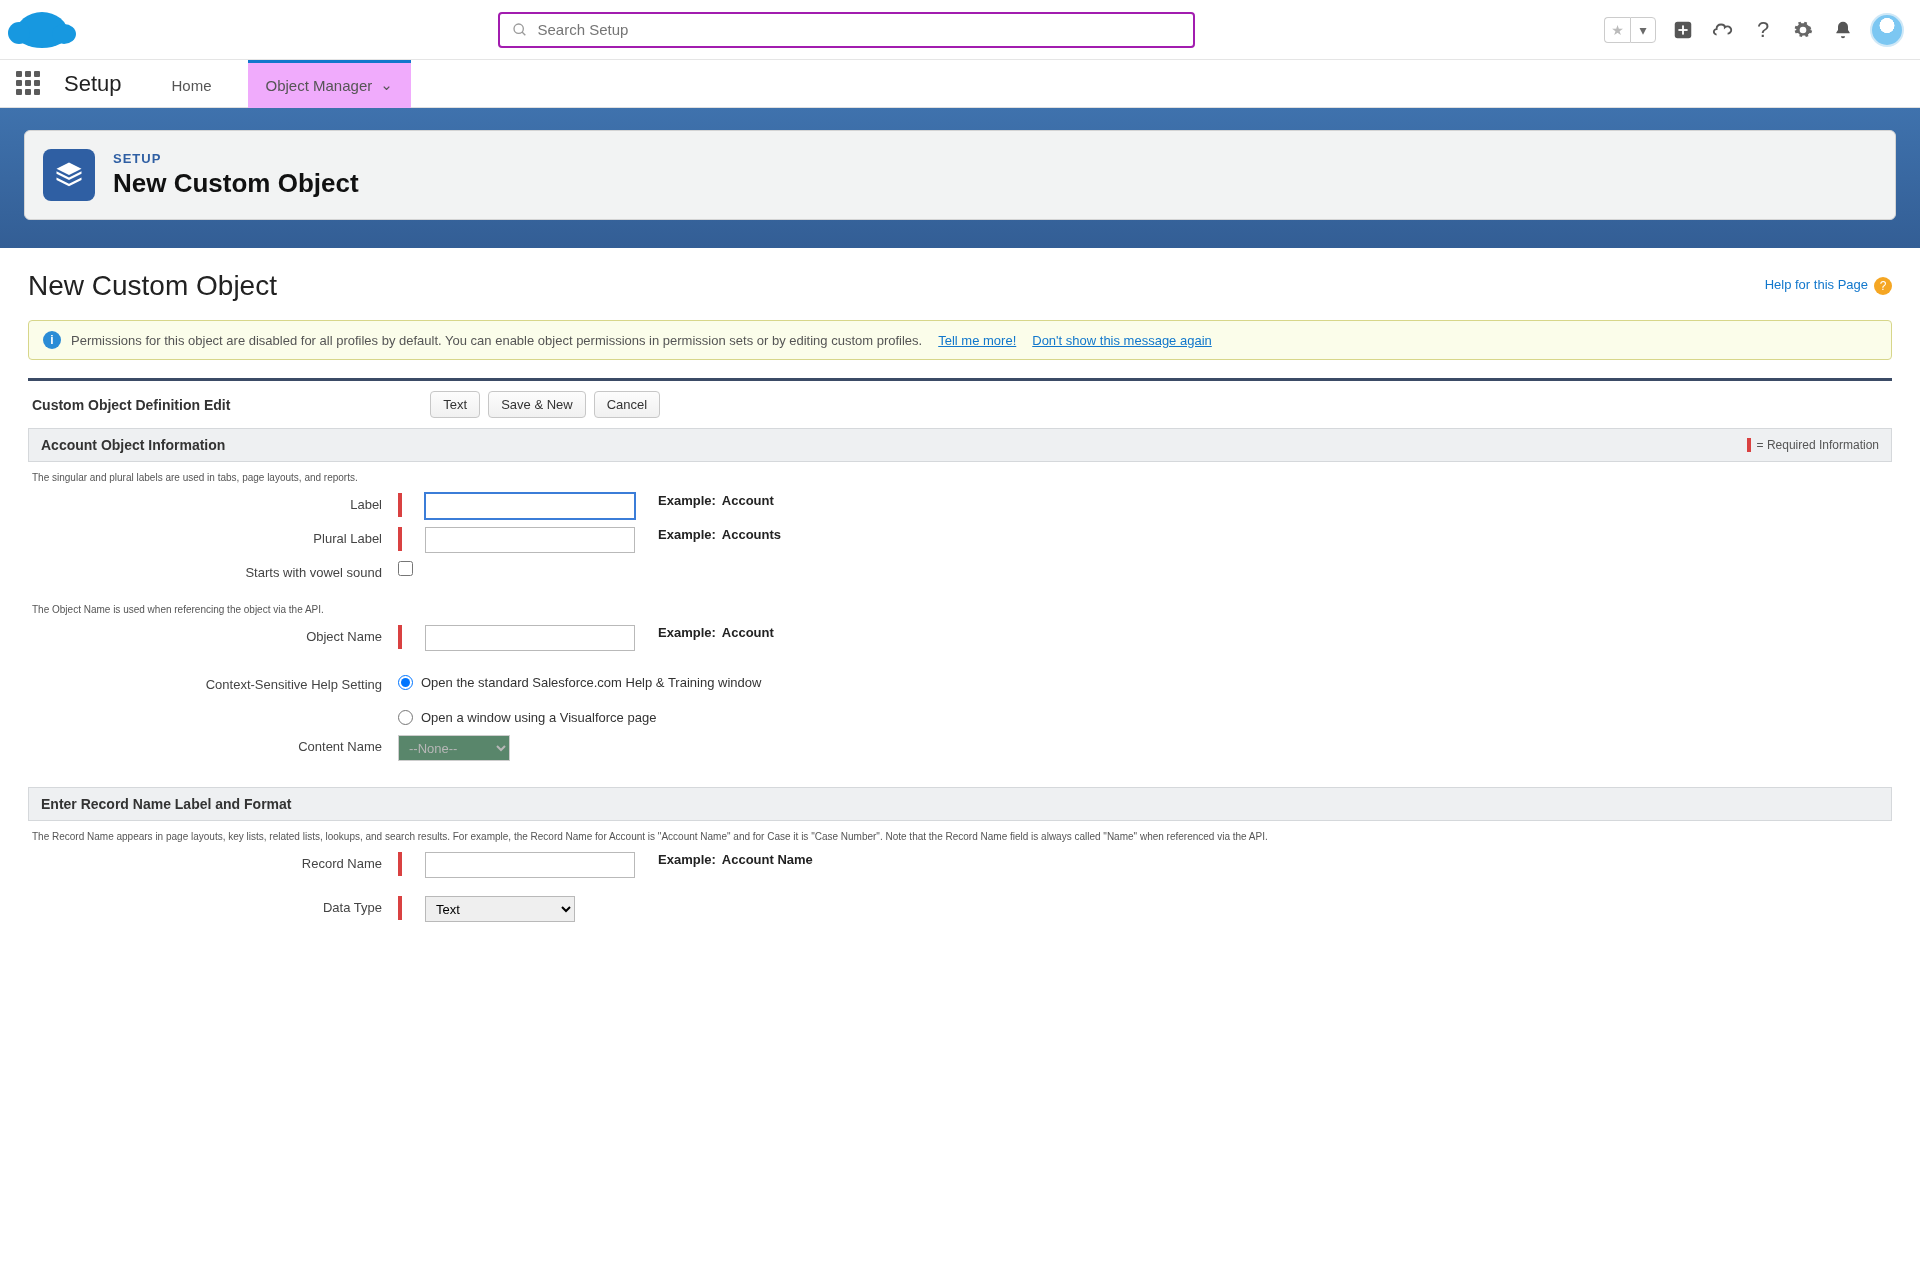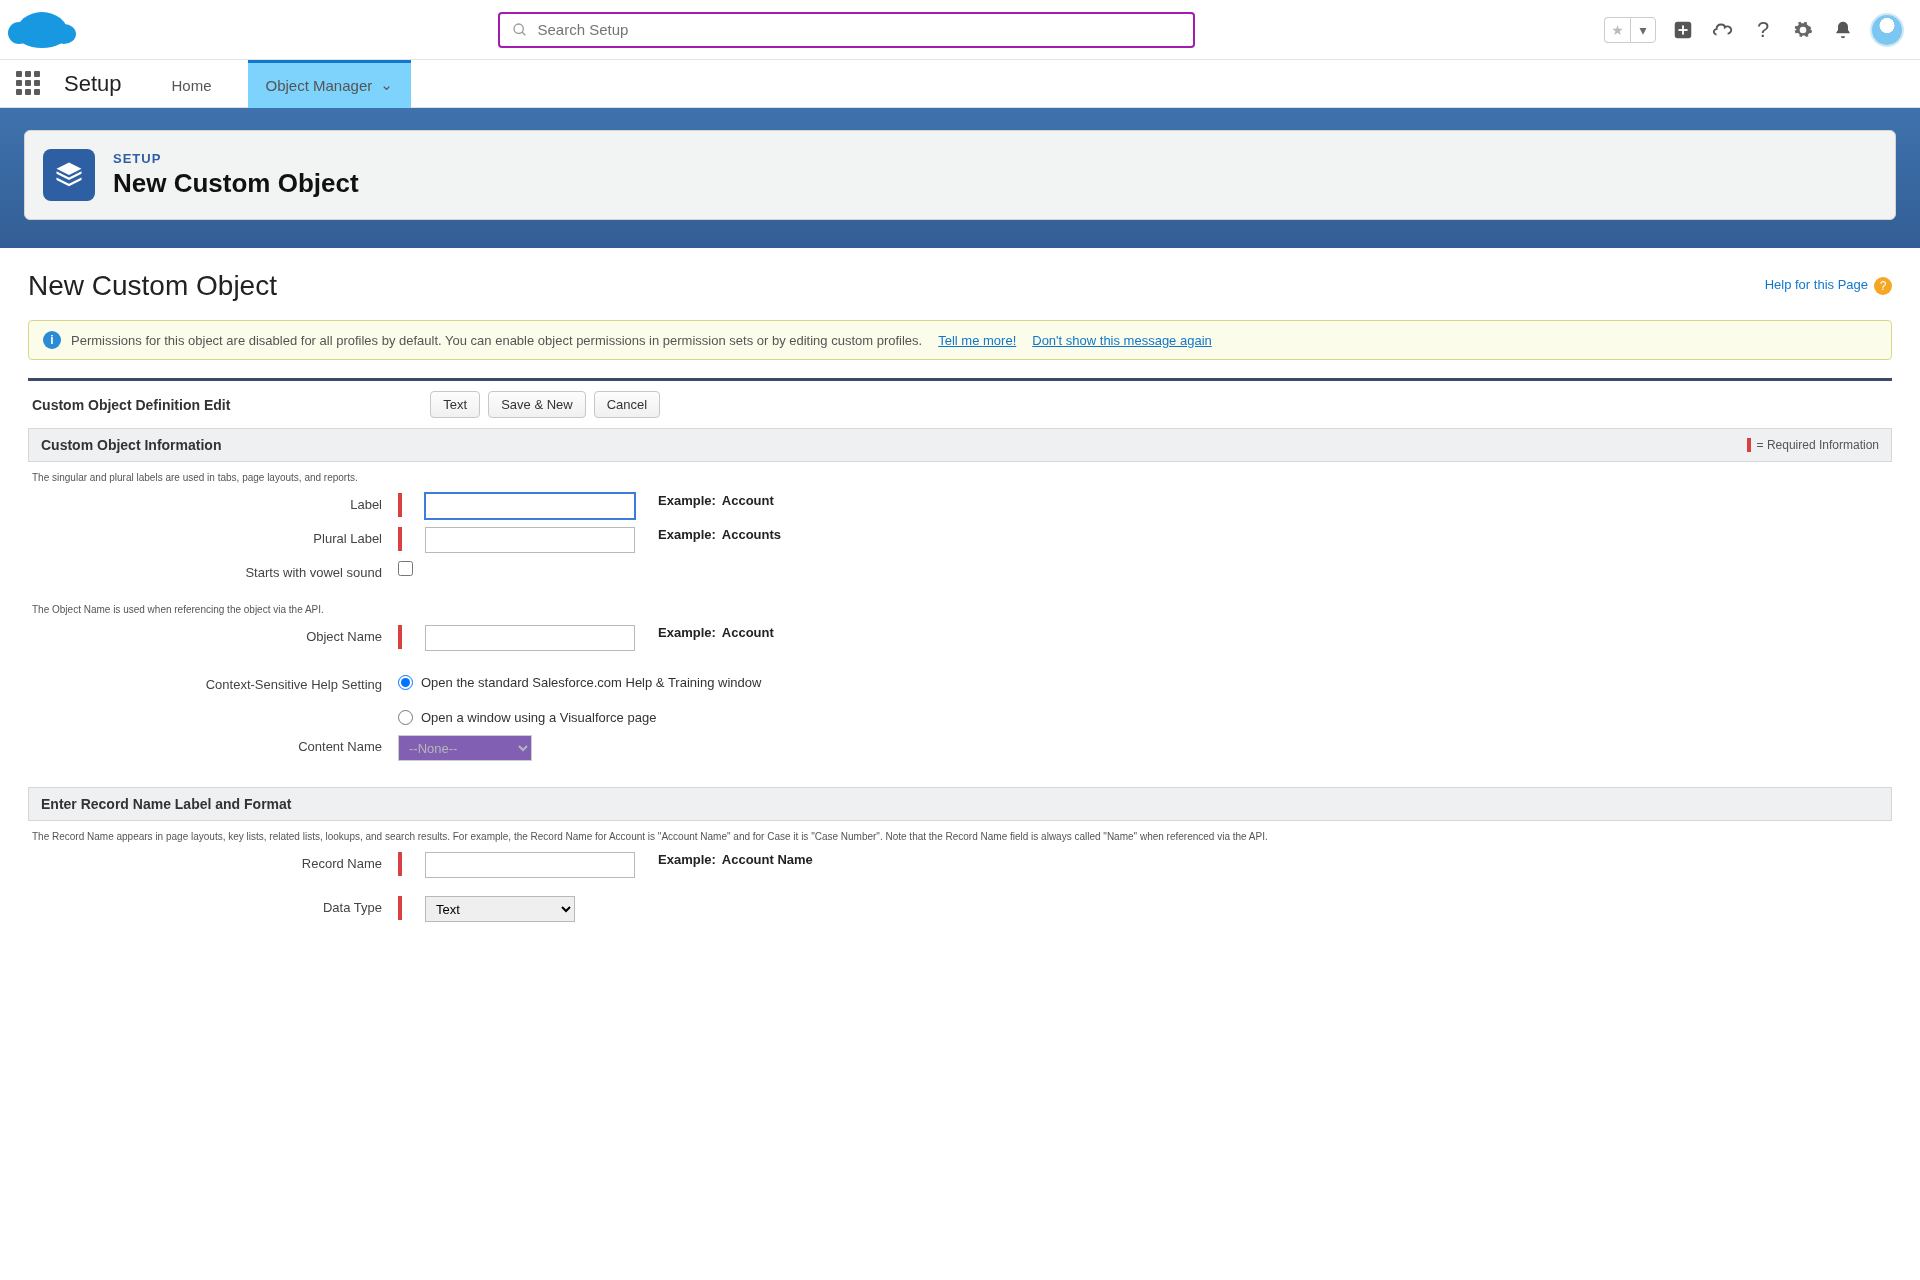--- a/index.html
+++ b/index.html
@@ -17,21 +17,21 @@
 .tbox { border:1px solid #ccc; border-radius:4px; font-size:14px; background:#fff; padding:0 4px; }
 .tbox-pair { display:flex; }
 .tbox-pair .tbox:first-child { border-radius:4px 0 0 4px; border-right:none; color:#bbb; }
 .tbox-pair .tbox:last-child { border-radius:0 4px 4px 0; }
 .avatar { width:34px; height:34px; border-radius:50%; background: radial-gradient(circle at 50% 35%, #fff 0 30%, #7cc7f2 31% 100%); border:2px solid #cfe8f7; }
 .tabbar { display:flex; align-items:center; border-bottom:1px solid #e0e0e0; height:48px; padding:0 16px; gap:18px; }
 .waffle { width:26px; height:26px; display:grid; grid-template-columns:repeat(3,6px); grid-template-rows:repeat(3,6px); gap:3px; }
 .waffle span { background:#5b5b5b; border-radius:1px; }
 .context-label { font-size:22px; font-weight:400; color:#222; padding:0 14px 0 4px; }
 .tab-btn { height:48px; display:flex; align-items:center; padding:0 18px; color:#555; font-size:15px; border:none; background:transparent; cursor:pointer; border-top:3px solid transparent; }
-.tab-btn.selected { border-top:3px solid #1177cc; background:#7dd3fc; }
+.tab-btn.selected { border-top:3px solid #1177cc; background:#f0abfc; }
 .tab-btn .chev { margin-left:8px; }
 .bluebar { background:#3a6aa0; background-image:linear-gradient(#3f72ad,#335e95); padding:22px 24px 28px; }
 .card { background:#f2f3f3; border:1px solid #d4d4d4; border-radius:6px; padding:18px 18px; display:flex; align-items:center; gap:18px; }
 .card-icon { width:52px; height:52px; border-radius:8px; background:#2f5fa3; display:flex; align-items:center; justify-content:center; color:#fff; }
 .crumb { color:#2f5fa3; font-size:13px; letter-spacing:1px; font-weight:bold; }
 .card-title { font-size:26px; font-weight:700; color:#111; margin-top:2px; }
 .content { padding:22px 28px; }
 .page-title-row { display:flex; align-items:center; }
 .page-title { font-size:28px; font-weight:400; color:#222; flex:1; }
 .help-link { color:#1177cc; font-size:13px; text-decoration:none; display:flex; align-items:flex-start; gap:6px; }
@@ -52,21 +52,21 @@
 .form-row .ctrl { display:flex; align-items:flex-start; gap:23px; }
 .req-left { width:4px; height:24px; background:#d94141; }
 input.text, select.text { height:26px; border:1px solid #b9b9b9; padding:2px 6px; font-size:13px; }
 input.text.w220 { width:210px; }
 input.text.focused { outline:2px solid #3b7dd8; outline-offset:-1px; }
 textarea.big { width:870px; height:120px; border:1px solid #b9b9b9; padding:6px; font-size:13px; resize:both; }
 .example { font-size:13px; color:#222; display:flex; gap:6px; }
 .example b { font-weight:700; }
 input[type=checkbox],input[type=radio]{ width:15px; height:15px; }
 .radio-row { display:flex; align-items:center; gap:8px; font-size:13px; color:#333; padding:2px 0; }
-select.disabled { background:#4c1d95; color:#9a9a9a; width:134px; }
+select.disabled { background:#14532d; color:#9a9a9a; width:112px; }
 </style>
 </head>
 <body>
 
 <div class="topbar">
   <div class="cloud-logo"></div>
   <div class="search-wrap">
     <div class="search-box">
       <svg width="16" height="16" viewBox="0 0 24 24" fill="none" stroke="#9a9a9a" stroke-width="2">
           <circle cx="10" cy="10" r="7"></circle>
@@ -162,21 +162,21 @@
   <div class="section-bar bold">
     <span>Custom Object Definition Edit</span>
     <div class="action-btns">
       <button class="btn">Text</button>
       <button class="btn">Save &amp; New</button>
       <button class="btn">Cancel</button>
     </div>
   </div>
 
   <div class="section-bar">
-    <b>Custom Object Information</b>
+    <b>Account Object Information</b>
     <span class="req-note">
       <span class="req-bar"></span>
       <span>= Required Information</span>
     </span>
   </div>
 
   <div class="help-text">The singular and plural labels are used in tabs, page layouts, and reports.</div>
 
   <div class="form-row">
     <div class="lbl">Label</div>

